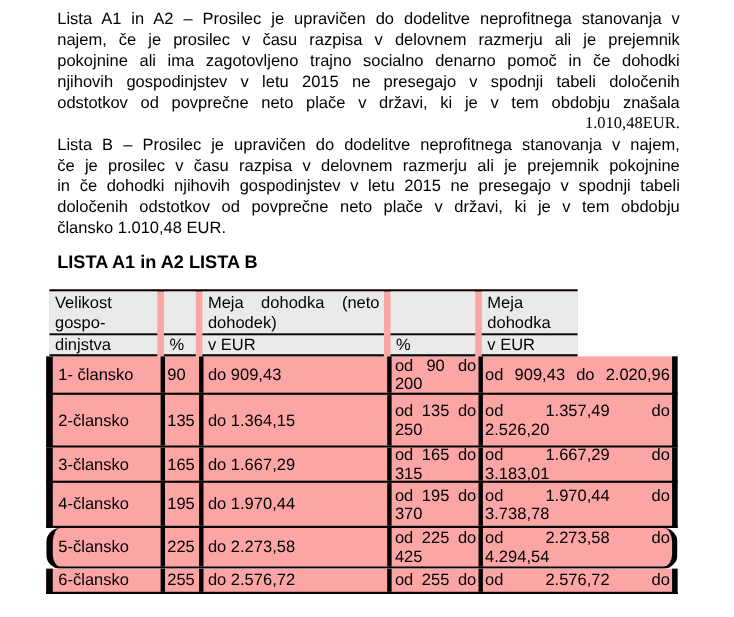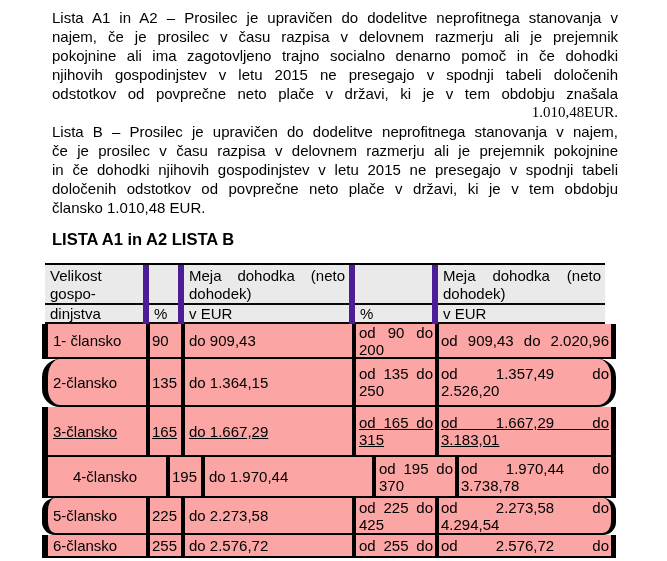--- a/index.html
+++ b/index.html
@@ -18,22 +18,22 @@
 
   
   .heading {
     margin: 13px 0 0 0; font-size: 16.5px; font-weight: bold; line-height: 19px;
   }
 
   
   .tablewrap { margin: 14px 0 0 -10px; width: 574px; }
 
   .thead {
-    margin-left: 3px; width: 560px; box-sizing: border-box;
-    background: #4c1d95; border-top: 2px solid #000;
+    margin-left: 3px; width: 480px; box-sizing: border-box;
+    background: #fca5a5; border-top: 2px solid #000;
   }
   .hrow { display: grid; grid-template-columns: 102px 35px 171px 83px 1fr; }
   .hrow-a { height: 40px; }
   .hrow-b { height: 19px; }
   .hcell {
     box-sizing: border-box; background: #eaeaea; overflow: hidden;
     font-size: 15px; line-height: 18px; border-bottom: 2px solid #0a0a0a;
   }
   .hrow .hcell:not(:first-child) { margin-left: 2px; }
   .hrow .hcell:not(:last-child) { margin-right: 4px; }
@@ -41,22 +41,22 @@
   .hrow-b .hcell { padding: 0 4px 0 5px; line-height: 17px; }
   .hcell.j { white-space: pre-line; text-align: justify; text-align-last: justify; }
 
   .tbody { width: 574px; box-sizing: border-box; }
   .trow {
     display: grid; grid-template-columns: 102px 35px 171px 83px 1fr;
     box-sizing: border-box;
     border-left: 6px solid #000; border-right: 5px solid #000;
     border-bottom: 2px solid #000; background: #fca5a5;
   }
-  .rh1 { height: 35px; } .rh2 { height: 48px; border-radius: 18px; } .rh3 { height: 50px; text-decoration: underline; }
-  .rh4 { height: 41px; padding-left: 20px; } .rh5 { height: 37px; border-radius: 13px; } .rh6 { height: 23px; }
+  .rh1 { height: 35px; } .rh2 { height: 48px; } .rh3 { height: 32px; }
+  .rh4 { height: 41px; } .rh5 { height: 37px; border-radius: 13px; } .rh6 { height: 23px; }
   .cell {
     box-sizing: border-box; display: flex; align-items: center; overflow: hidden;
     font-size: 15px; line-height: 17px;
   }
   .cell > div { width: 100%; }
   .c1, .c2, .c3, .c4 { border-right: 4px solid #000; }
   .c1 { padding-left: 5px; }
   .c2 { padding-left: 2px; }
   .c3 { padding-left: 4px; }
   .c4 { padding: 0 2px 0 3px; }

